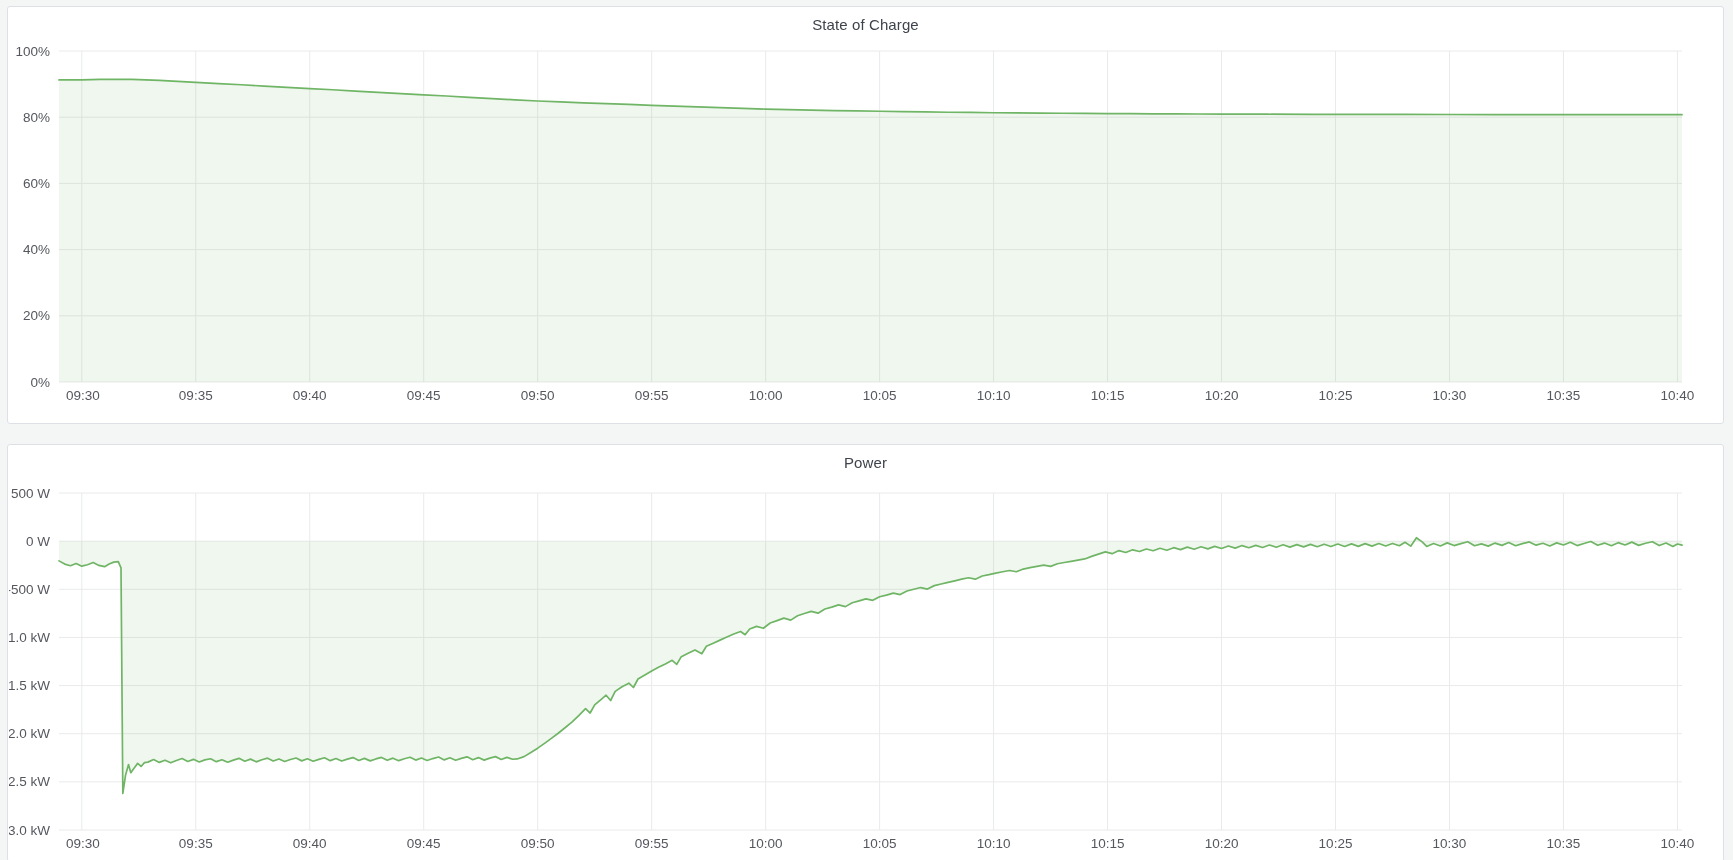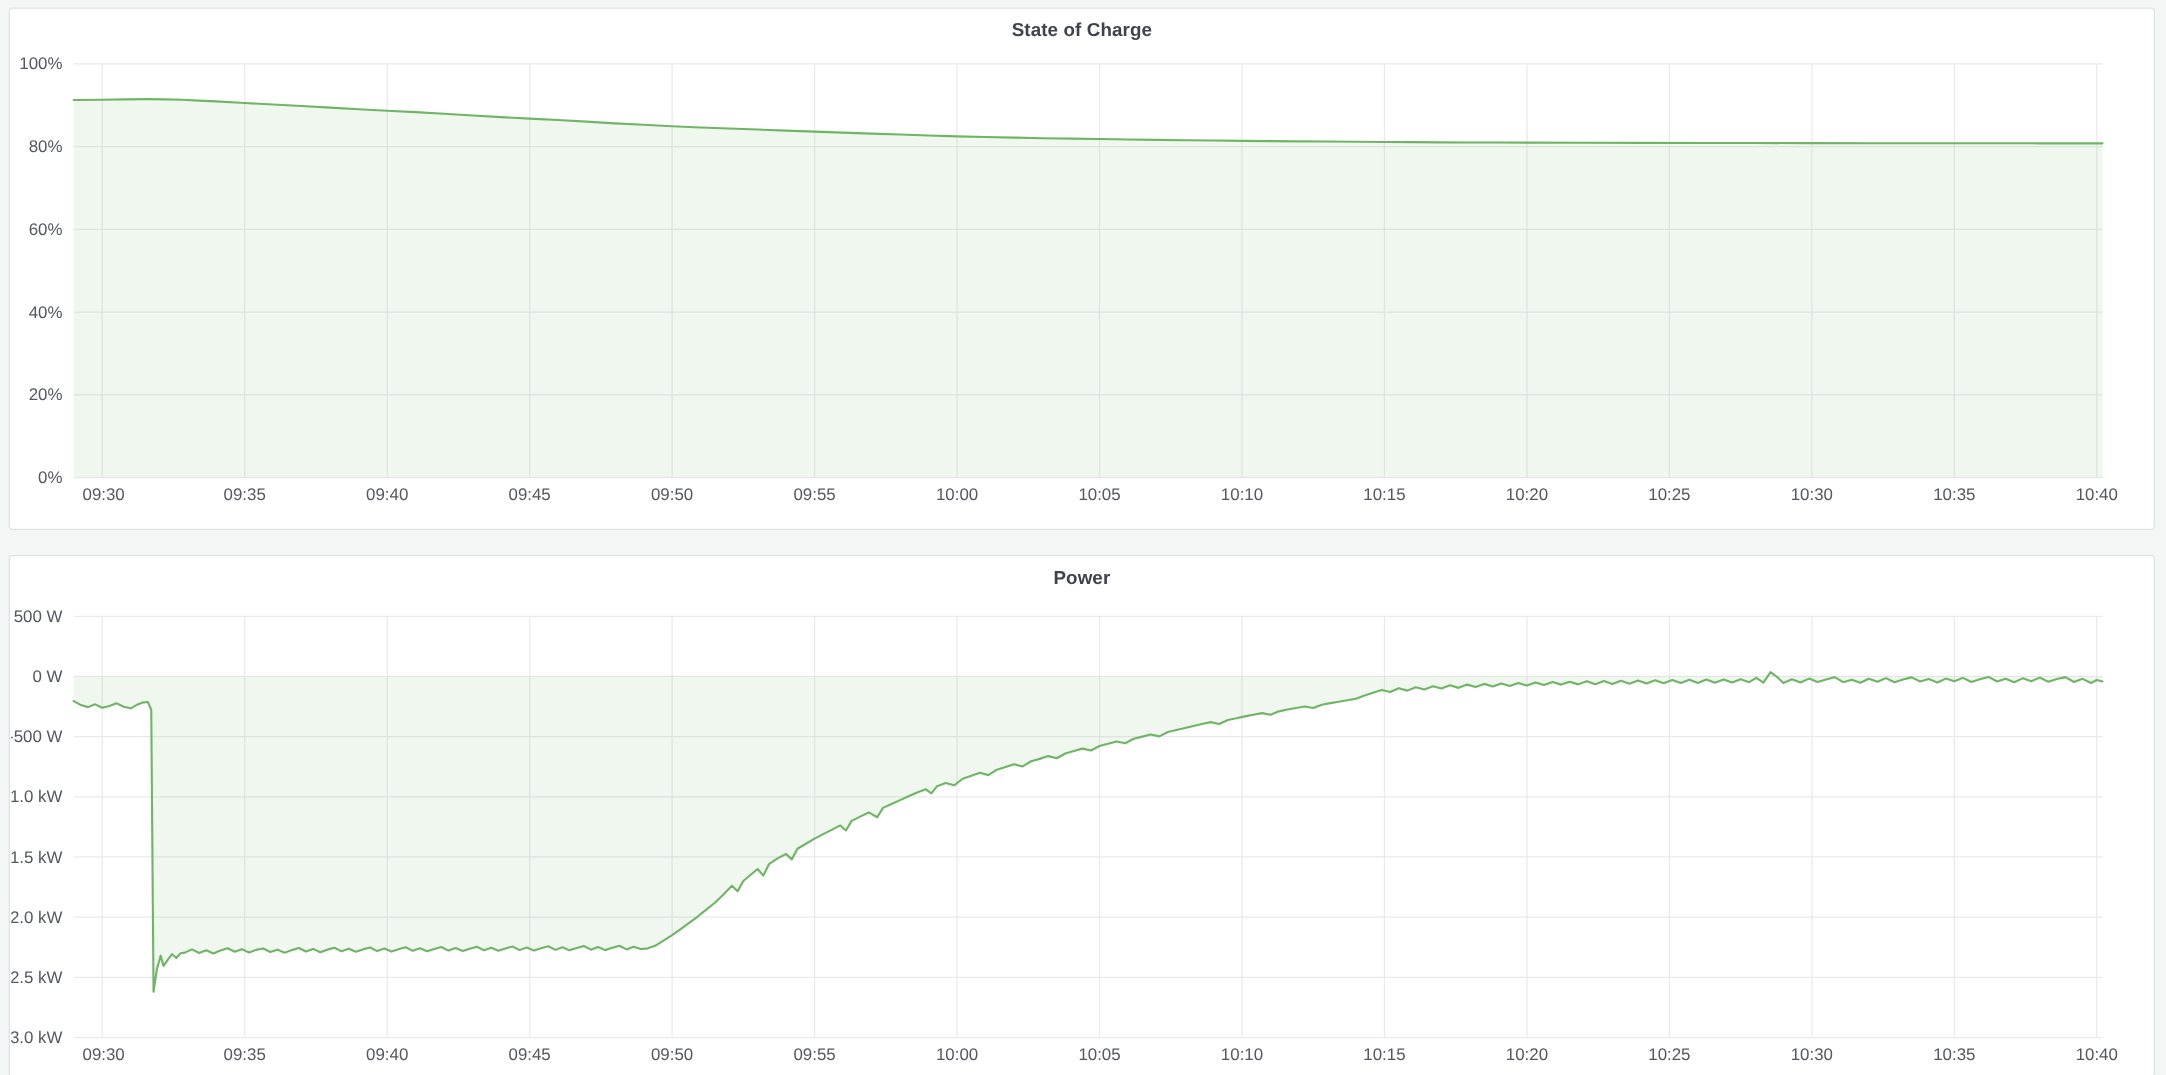--- a/index.html
+++ b/index.html
@@ -10,21 +10,21 @@
     -webkit-font-smoothing:antialiased;
   }
   .panel{
     position:absolute;left:7px;width:1717px;box-sizing:border-box;
     background:#ffffff;border:1px solid #dde1e6;border-radius:3px;
   }
   .panel-1{top:6px;height:418px;}
   .panel-2{top:444px;height:418px;}
   .panel-title{
     margin:0;height:32px;box-sizing:border-box;padding-top:9px;
-    text-align:center;font-size:15px;font-weight:700;color:#3e434c;
+    text-align:center;font-size:15px;font-weight:400;color:#3e434c;
     letter-spacing:.1px;cursor:default;
   }
   .chart{
     position:absolute;left:1px;right:1px;top:32px;bottom:1px;text-align:right;
   }
   .chart svg{display:block;width:100%;height:100%;}
   .tick-label{fill:#54575e;font-size:13.5px;font-family:"Liberation Sans","DejaVu Sans",sans-serif;}
 </style>
 </head>
 <body>

